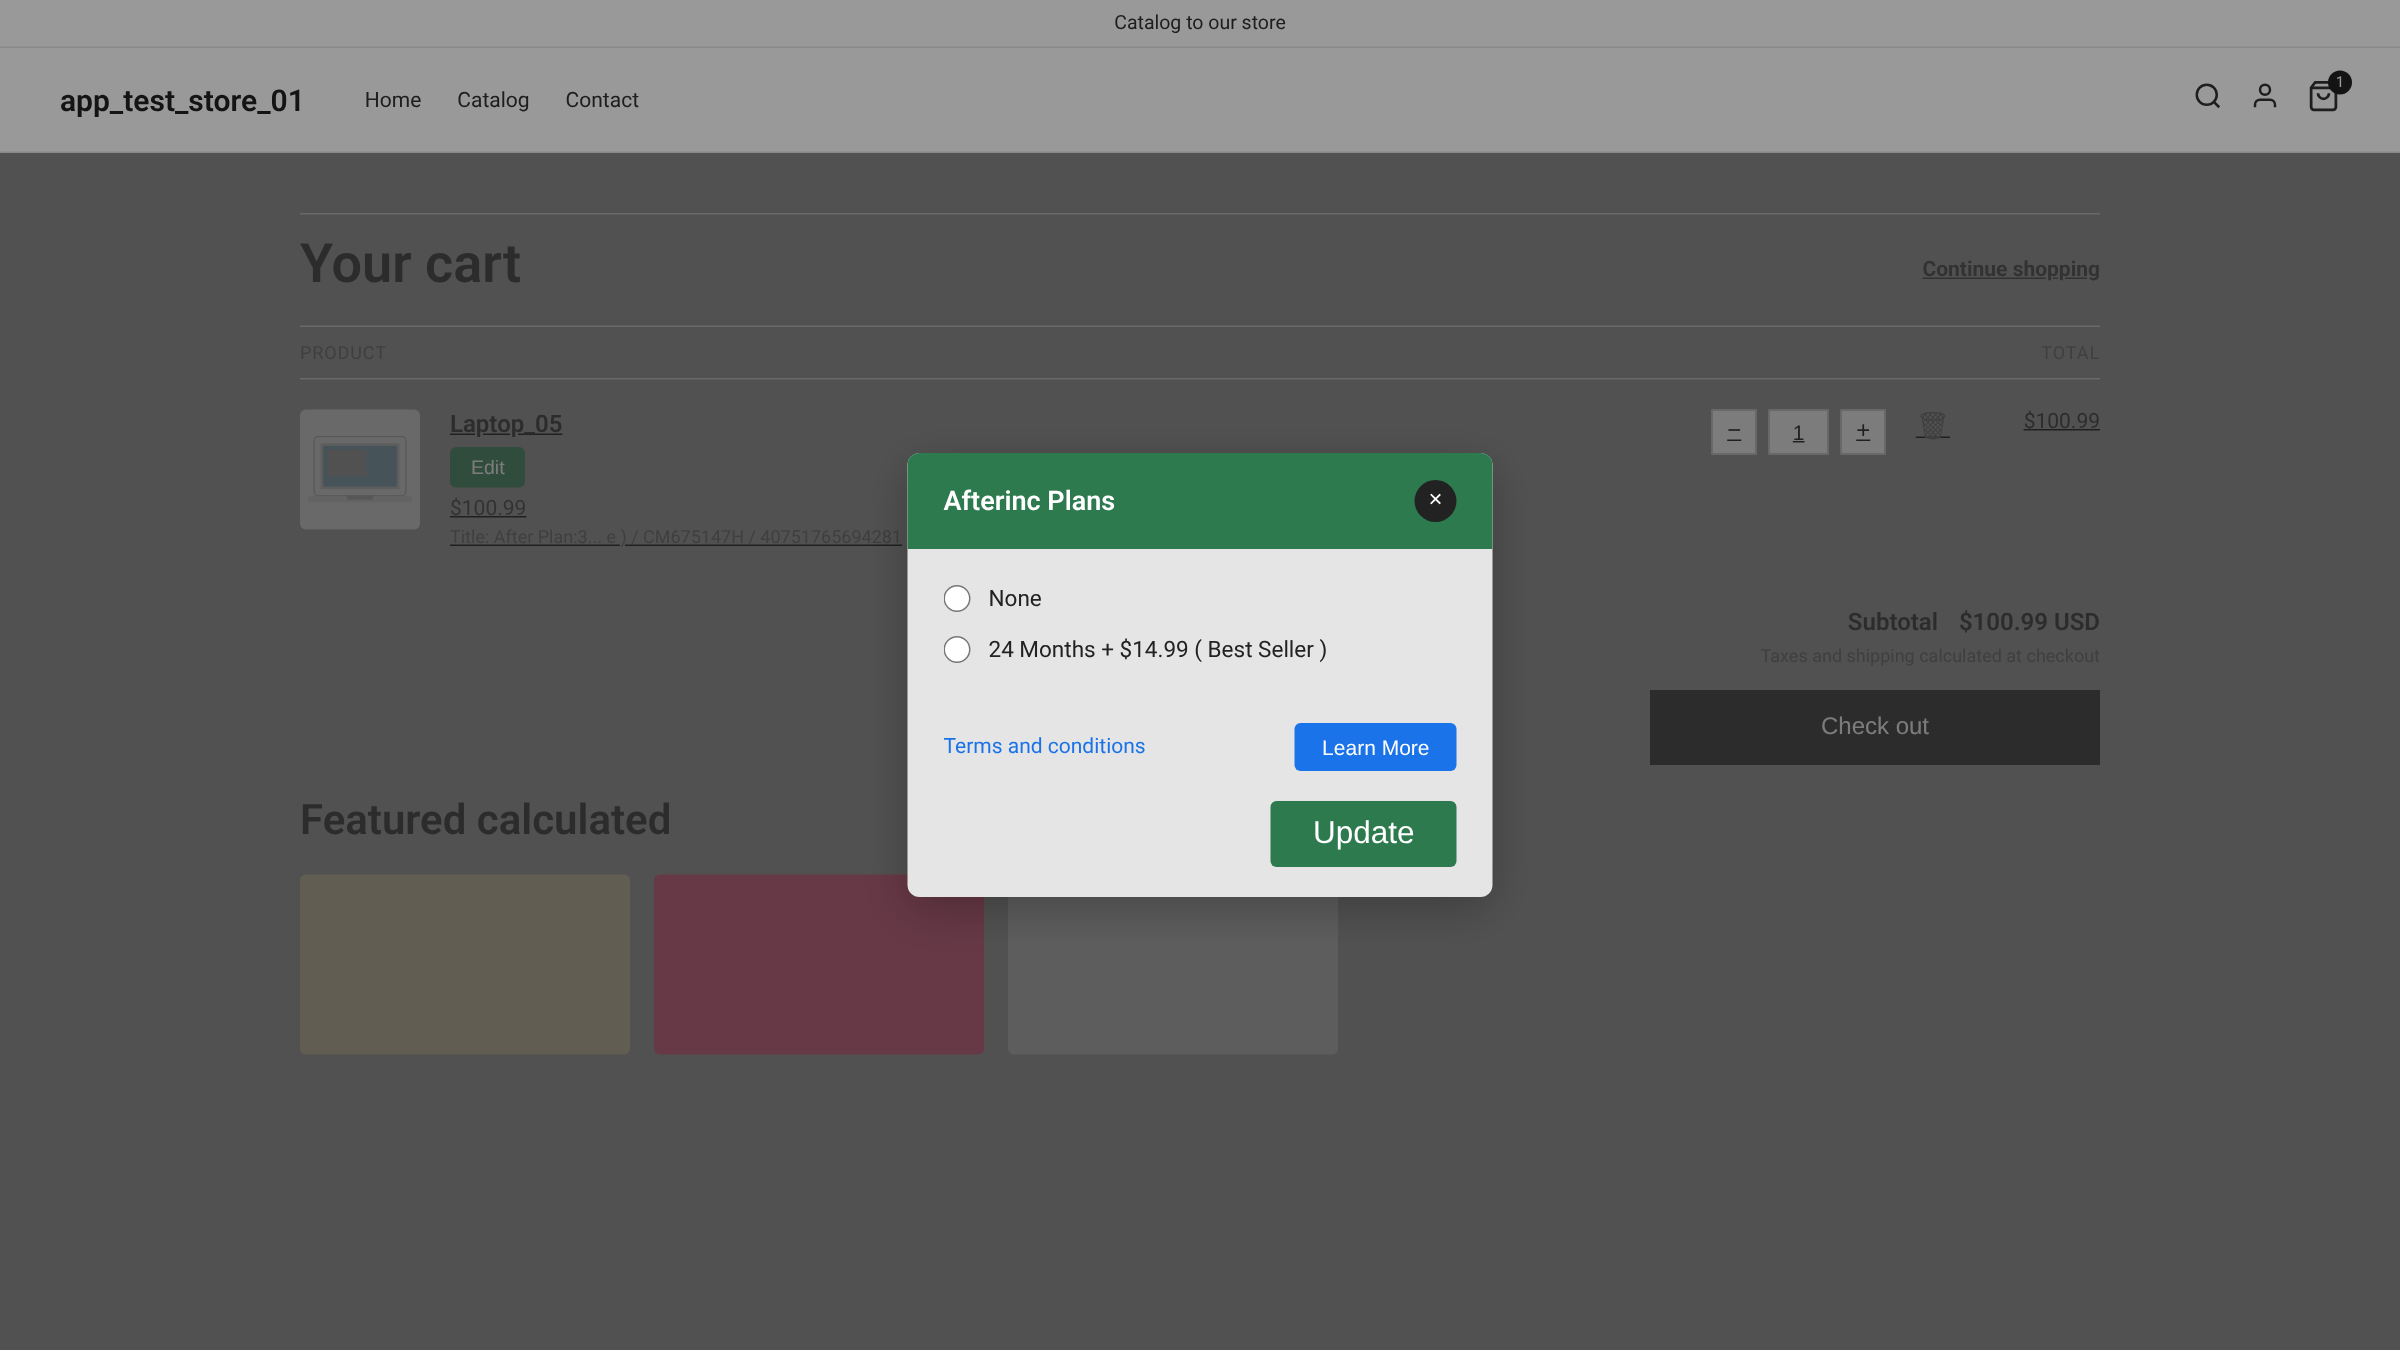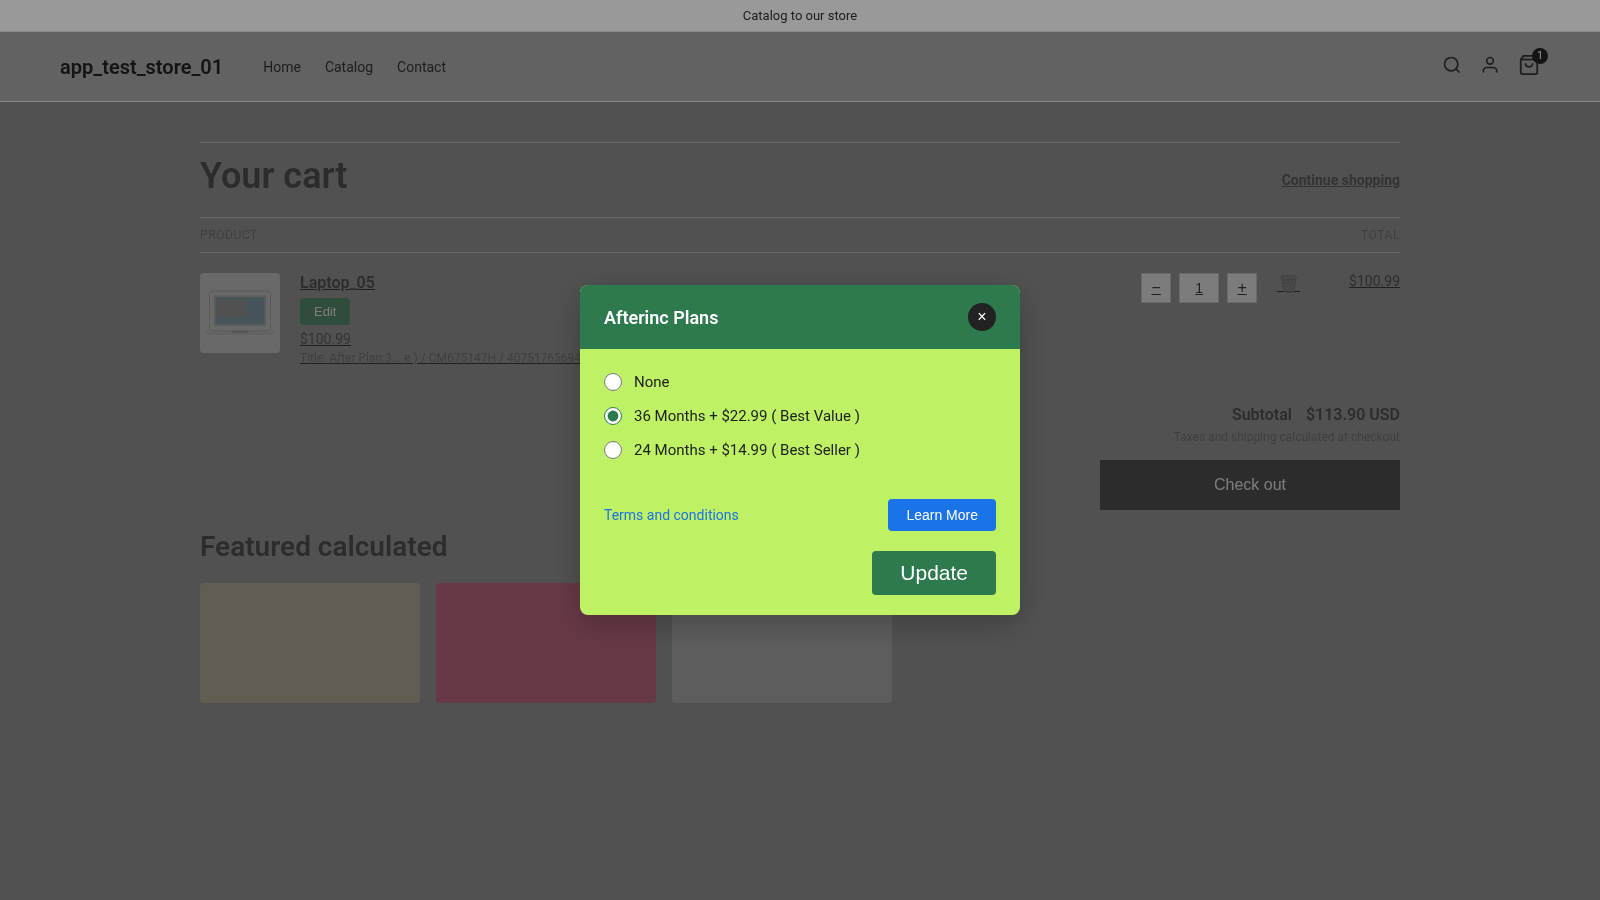--- a/index.html
+++ b/index.html
@@ -10,24 +10,24 @@
       background: #fff;
       text-align: center;
       padding: 8px;
       font-size: 13px;
       color: #333;
       border-bottom: 1px solid #e5e5e5;
     }
 
     
     .header {
-      background: #a3a3a3;
-      display: flex;
-      align-items: center;
-      padding: 0 60px;
+      background: #ffffff;
+      display: flex;
+      align-items: center;
+      padding: 0 40px;
       height: 70px;
       border-bottom: 1px solid #e5e5e5;
     }
     .header-logo {
       font-size: 20px;
       font-weight: 600;
       color: #222;
       margin-right: 40px;
     }
     .header-nav {
@@ -213,22 +213,22 @@
     .modal-overlay {
       position: fixed;
       top: 0; left: 0; right: 0; bottom: 0;
       background: rgba(0,0,0,0.4);
       display: flex;
       align-items: center;
       justify-content: center;
       z-index: 1000;
     }
     .modal {
-      background: #bef264;
-      width: 440px;
+      background: #e5e5e5;
+      width: 390px;
       border-radius: 8px;
       overflow: hidden;
       box-shadow: 0 8px 32px rgba(0,0,0,0.25);
     }
     .modal-header {
       background: #2d7a4f;
       padding: 18px 24px;
       display: flex;
       align-items: center;
       justify-content: space-between;
@@ -376,21 +376,21 @@
         <input class="qty-input" type="text" value="1" style="">
         <button class="qty-btn">+</button>
       </div>
       <button class="delete-btn">🗑</button>
       <div class="cart-item-total">$100.99</div>
     </div>
 
     <div class="subtotal-area">
       <div class="subtotal-row">
         <span>Subtotal</span>
-        <span>$113.90 USD</span>
+        <span>$100.99 USD</span>
       </div>
       <div class="taxes-note">Taxes and shipping calculated at checkout</div>
       <button class="checkout-btn">Check out</button>
     </div>
 
     <h2 class="featured-title">Featured calculated</h2>
     <div class="featured-grid">
       <div class="featured-card" style="background:#b8a88a;"></div>
       <div class="featured-card" style="background:#c44569;"></div>
       <div class="featured-card" style="background:#aaa;"></div>
@@ -404,24 +404,20 @@
         <span class="modal-title">Afterinc Plans</span>
         <button class="modal-close">×</button>
       </div>
 
       <div class="modal-body">
         <label class="radio-option">
           <input type="radio" name="plan" style="">
           <span>None</span>
         </label>
         <label class="radio-option">
-          <input type="radio" name="plan" checked="" style="">
-          <span>36 Months + $22.99 ( Best Value )</span>
-        </label>
-        <label class="radio-option">
           <input type="radio" name="plan" style="">
           <span>24 Months + $14.99 ( Best Seller )</span>
         </label>
       </div>
 
       <div class="modal-footer">
         <a class="terms-link">Terms and conditions</a>
         <button class="learn-more-btn">Learn More</button>
       </div>
       <div class="update-btn-row">

